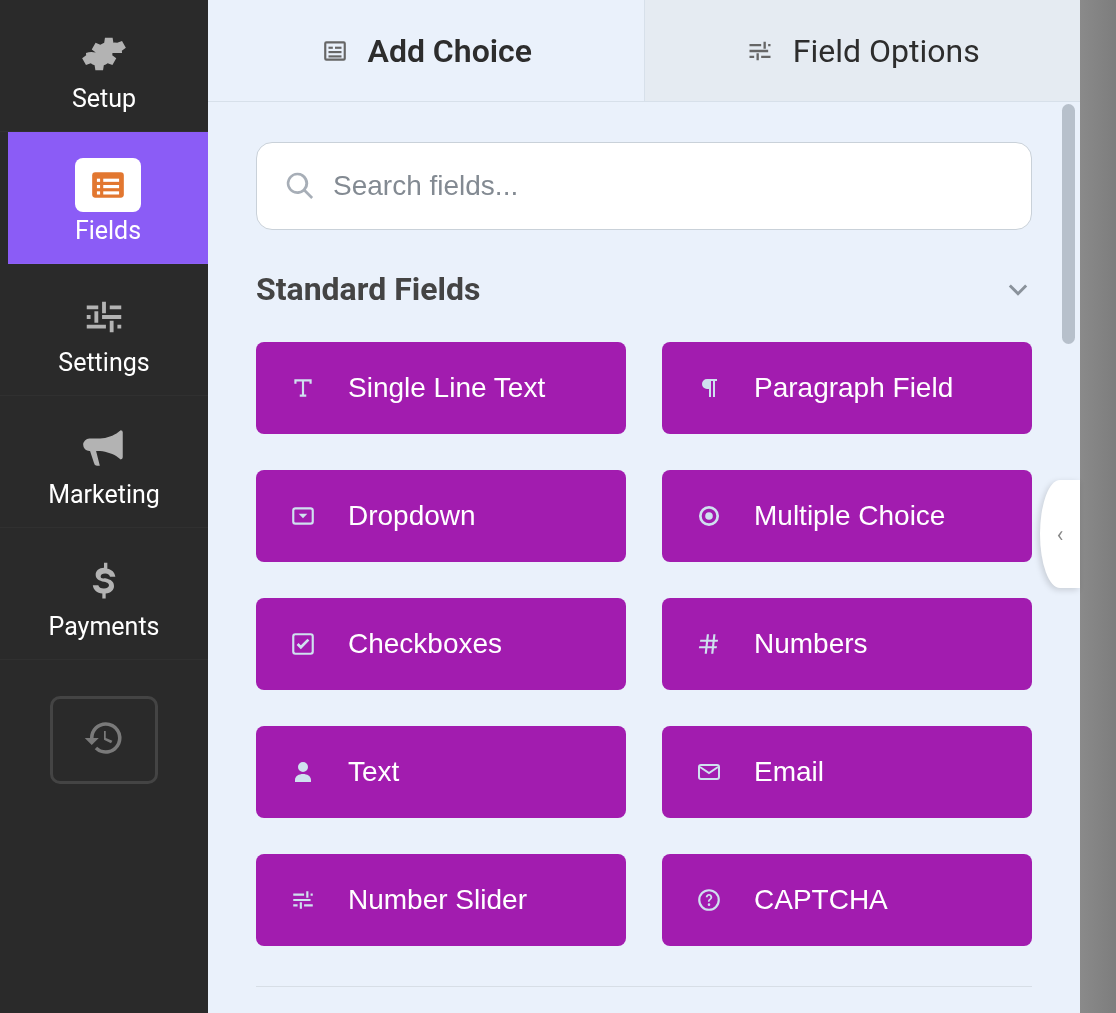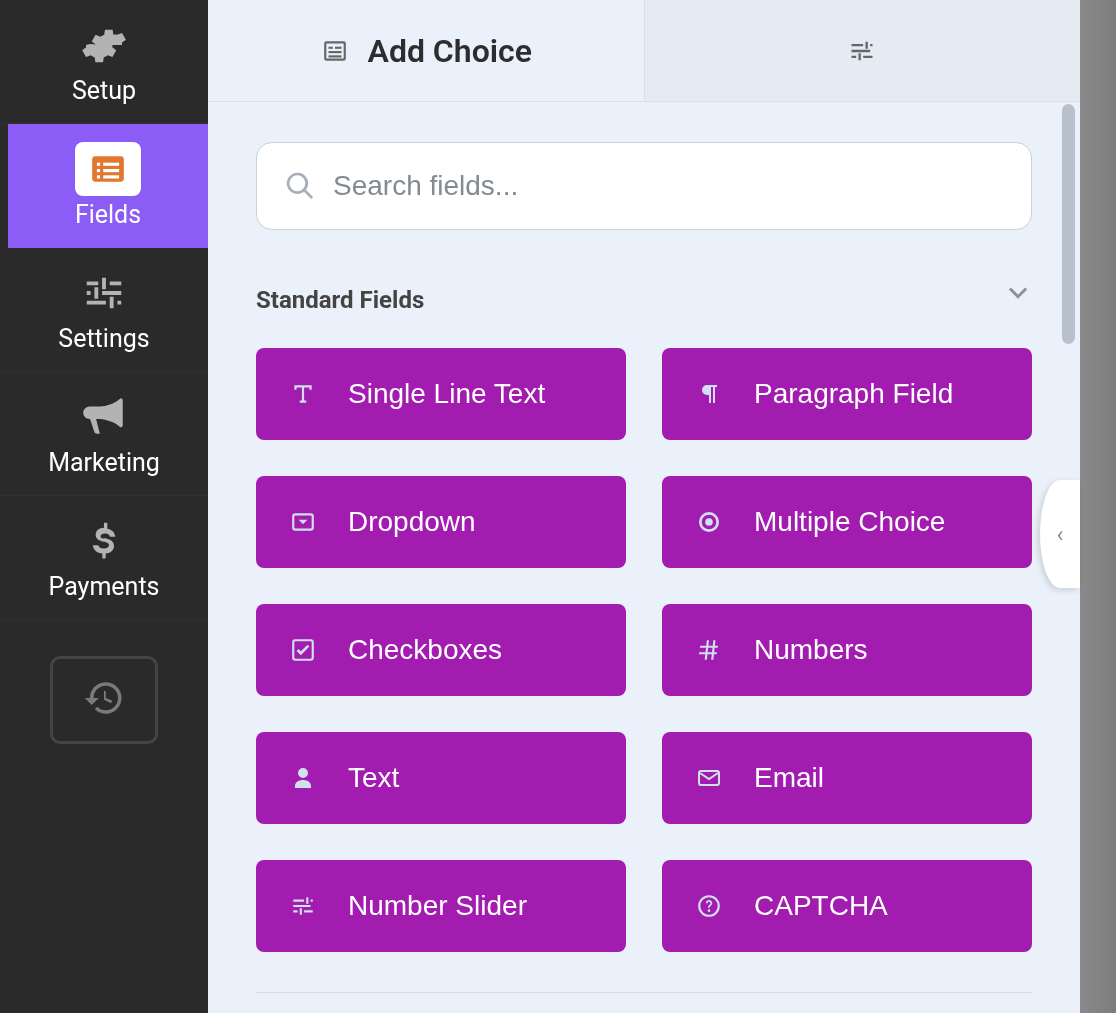--- a/index.html
+++ b/index.html
@@ -1,20 +1,20 @@
 <!DOCTYPE html>
 <html><head>
 <meta charset="utf-8">
 <style>
 * { box-sizing: border-box; margin: 0; padding: 0; }
 body { font-family: -apple-system, BlinkMacSystemFont, "Segoe UI", Roboto, Arial, sans-serif; width: 1116px; height: 1013px; overflow: hidden; background: #888; }
 .app { display: flex; width: 1116px; height: 1013px; position: relative; }
 
 .sidebar { width: 208px; background: #2a2a2a; display: flex; flex-direction: column; flex-shrink: 0; }
-.sidebar-item { display: flex; flex-direction: column; align-items: center; justify-content: center; padding: 18px 10px 20px; color: #fff; font-size: 25px; font-weight: 400; cursor: pointer; border-bottom: 1px solid rgba(255,255,255,0.03); }
+.sidebar-item { display: flex; flex-direction: column; align-items: center; justify-content: center; padding: 26px 10px 20px; color: #fff; font-size: 25px; font-weight: 400; cursor: pointer; border-bottom: 1px solid rgba(255,255,255,0.03); }
 .sidebar-item .icon-wrap { width: 54px; height: 54px; display: flex; align-items: center; justify-content: center; color: #b3b3b3; margin-bottom: 6px; }
 .sidebar-item.active { background: #8b5cf6; margin-left: 8px; }
 .sidebar-item.active .icon-wrap { color: #fff; background: #fff; border-radius: 8px; width: 66px; height: 54px; }
 .sidebar-item.active .icon-wrap svg { color: #e27730; }
 .sidebar-label { line-height: 1; }
 
 .history-btn { margin: 36px auto 0; width: 108px; height: 88px; border: 3px solid #444; border-radius: 10px; display: flex; align-items: center; justify-content: center; color: #7a7a7a; cursor: pointer; }
 
 .main { flex: 1; display: flex; flex-direction: column; background: #eaf1fb; position: relative; }
 
@@ -25,21 +25,21 @@
 .tab-icon { width: 30px; height: 30px; color: #666; display:flex; align-items:center; justify-content:center;}
 
 .panel { flex: 1; padding: 40px 48px 30px; overflow: hidden; position: relative; }
 
 .search-wrap { position: relative; margin-bottom: 40px; }
 .search-input { width: 100%; height: 88px; border: 1px solid #c9d1d9; border-radius: 16px; padding: 0 28px 0 76px; font-size: 28px; color: #333; background: #fff; }
 .search-input::placeholder { color: #838a92; }
 .search-icon { position: absolute; left: 28px; top: 50%; transform: translateY(-50%); color: #a7aeb7; width: 32px; height: 32px; }
 
 .section-header { display: flex; align-items: center; justify-content: space-between; margin-bottom: 34px; }
-.section-title { font-size: 24px; font-weight: 700; color: #444; margin-top: 16px; }
+.section-title { font-size: 32px; font-weight: 700; color: #444; }
 .chevron { color: #8a929b; width: 28px; height: 28px; }
 
 .fields-grid { display: grid; grid-template-columns: 1fr 1fr; gap: 36px; }
 .field-btn { height: 92px; background: #a21caf; border-radius: 8px; display: flex; align-items: center; padding: 0 32px; gap: 30px; color: #fff; font-size: 28px; font-weight: 400; cursor: pointer; border: none; text-align:left; }
 .field-btn .field-icon { width: 30px; height: 30px; display: flex; align-items: center; justify-content: center; color: #cfe1ef; flex-shrink:0;}
 
 .right-edge { width: 36px; background: linear-gradient(to right, #8a8a8a, #7d7d7d); flex-shrink:0; position:relative;}
 .scrollbar { position: absolute; right: 5px; top: 104px; width: 13px; height: 240px; background: #b7c0cb; border-radius: 8px; }
 .toggle-tab { position: absolute; right: 0px; top: 480px; width: 40px; height: 108px; background: #fff; border-radius: 50% 0 0 50% / 50% 0 0 50%; box-shadow: -2px 2px 6px rgba(0,0,0,0.15); display:flex; align-items:center; justify-content:center; color:#888; font-size:22px; z-index:5;}
 .sep { border-top:1px solid #d7dee6; margin-top:40px; }
@@ -184,20 +184,21 @@
             </svg>
           </span>
         <span>Add Choice</span>
       </div>
       <div class="tab">
         <span class="tab-icon">
             <svg width="28" height="28">
               <use href="#i-sliders-h"></use>
             </svg>
           </span>
+        <span>Field Options</span>
       </div>
     </div>
 
     <div class="panel">
       <div class="search-wrap">
         <span class="search-icon"><svg width="32" height="32">
               <use href="#i-search"></use>
             </svg></span>
         <input class="search-input" placeholder="Search fields..." style="">
       </div>

